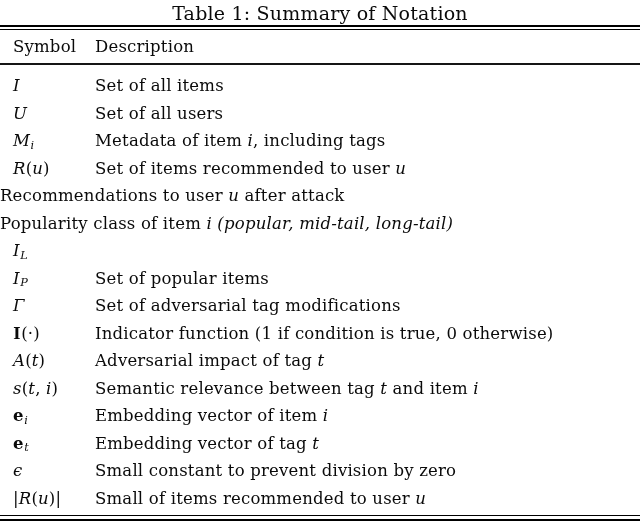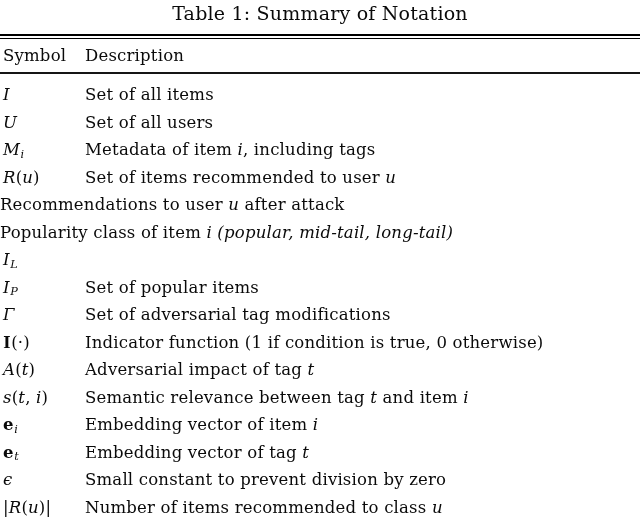--- a/index.html
+++ b/index.html
@@ -10,21 +10,21 @@
   .page {
     position: relative;
     width: 640px;
     height: 524px;
     background: #ffffff;
     color: #0a0a0a;
     font-family: "DejaVu Serif", "Liberation Serif", serif;
     overflow: hidden;
   }
   .caption {
-    height: 34px;
+    height: 25px;
     line-height: 26px;
     text-align: center;
     font-size: 19px;
     letter-spacing: 0.2px;
     white-space: nowrap;
   }
   .rule-double-top {
     height: 2.4px;
     border-top: 2.6px solid #000;
     border-bottom: 1.3px solid #000;
@@ -45,21 +45,21 @@
   .row {
     display: flex;
     height: 27.5px;
     line-height: 27.5px;
     font-size: 16.5px;
     letter-spacing: 0.2px;
     white-space: nowrap;
   }
   .cell-sym {
     flex: 0 0 82px;
-    padding-left: 3px;
+    padding-left: 13px;
     overflow: visible;
   }
   .cell-desc {
     flex: 1 1 auto;
     overflow: visible;
   }
   .rule-double-bottom {
     margin-top: 3px;
     height: 2.4px;
     border-top: 1.3px solid #000;
@@ -153,17 +153,17 @@
     <span class="cell-desc"><span class="rm">Embedding vector of tag </span><span class="it">t</span></span>
   </div>
 
   <div class="row">
     <span class="cell-sym"><span class="it">ϵ</span></span>
     <span class="cell-desc"><span class="rm">Small constant to prevent division by zero</span></span>
   </div>
 
   <div class="row">
     <span class="cell-sym"><span class="rm">|</span><span class="it">R</span><span class="rm">(</span><span class="it">u</span><span class="rm">)|</span></span>
-    <span class="cell-desc"><span class="rm">Number of items recommended to class </span><span class="it">u</span></span>
+    <span class="cell-desc"><span class="rm">Small of items recommended to user </span><span class="it">u</span></span>
   </div>
 </div>
   <div class="rule-double-bottom"></div>
 </div>
 
 </body></html>

